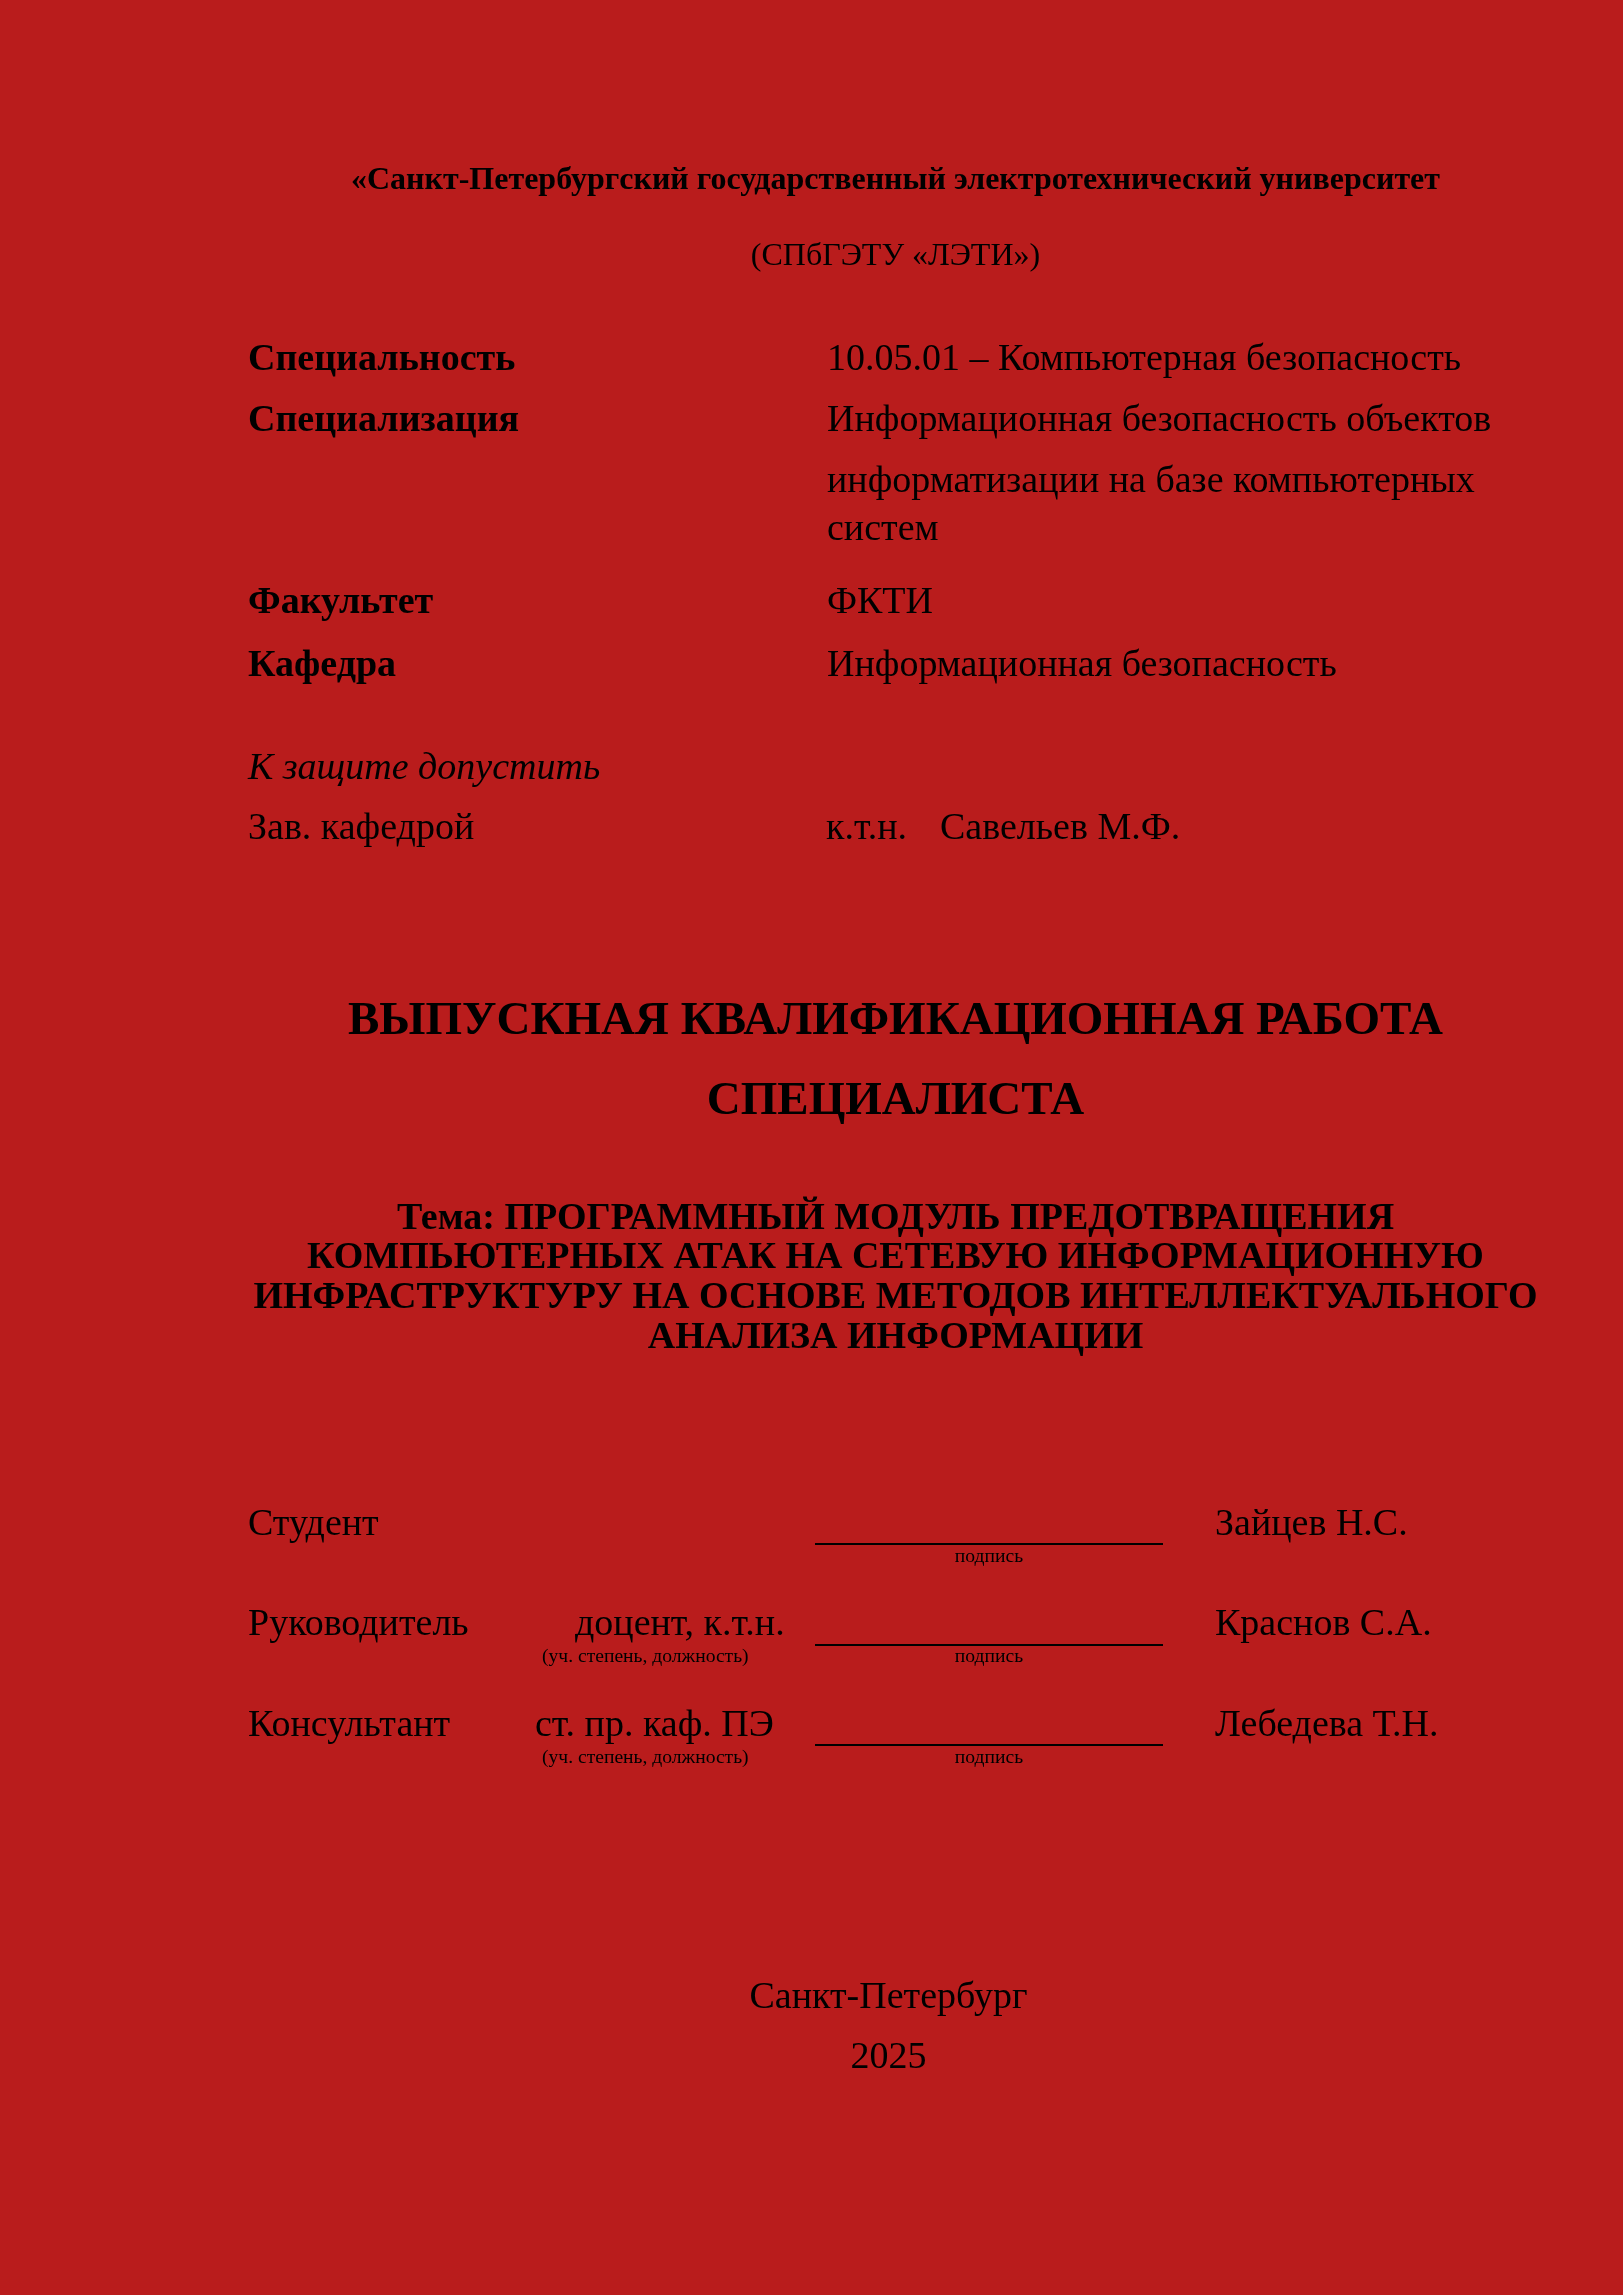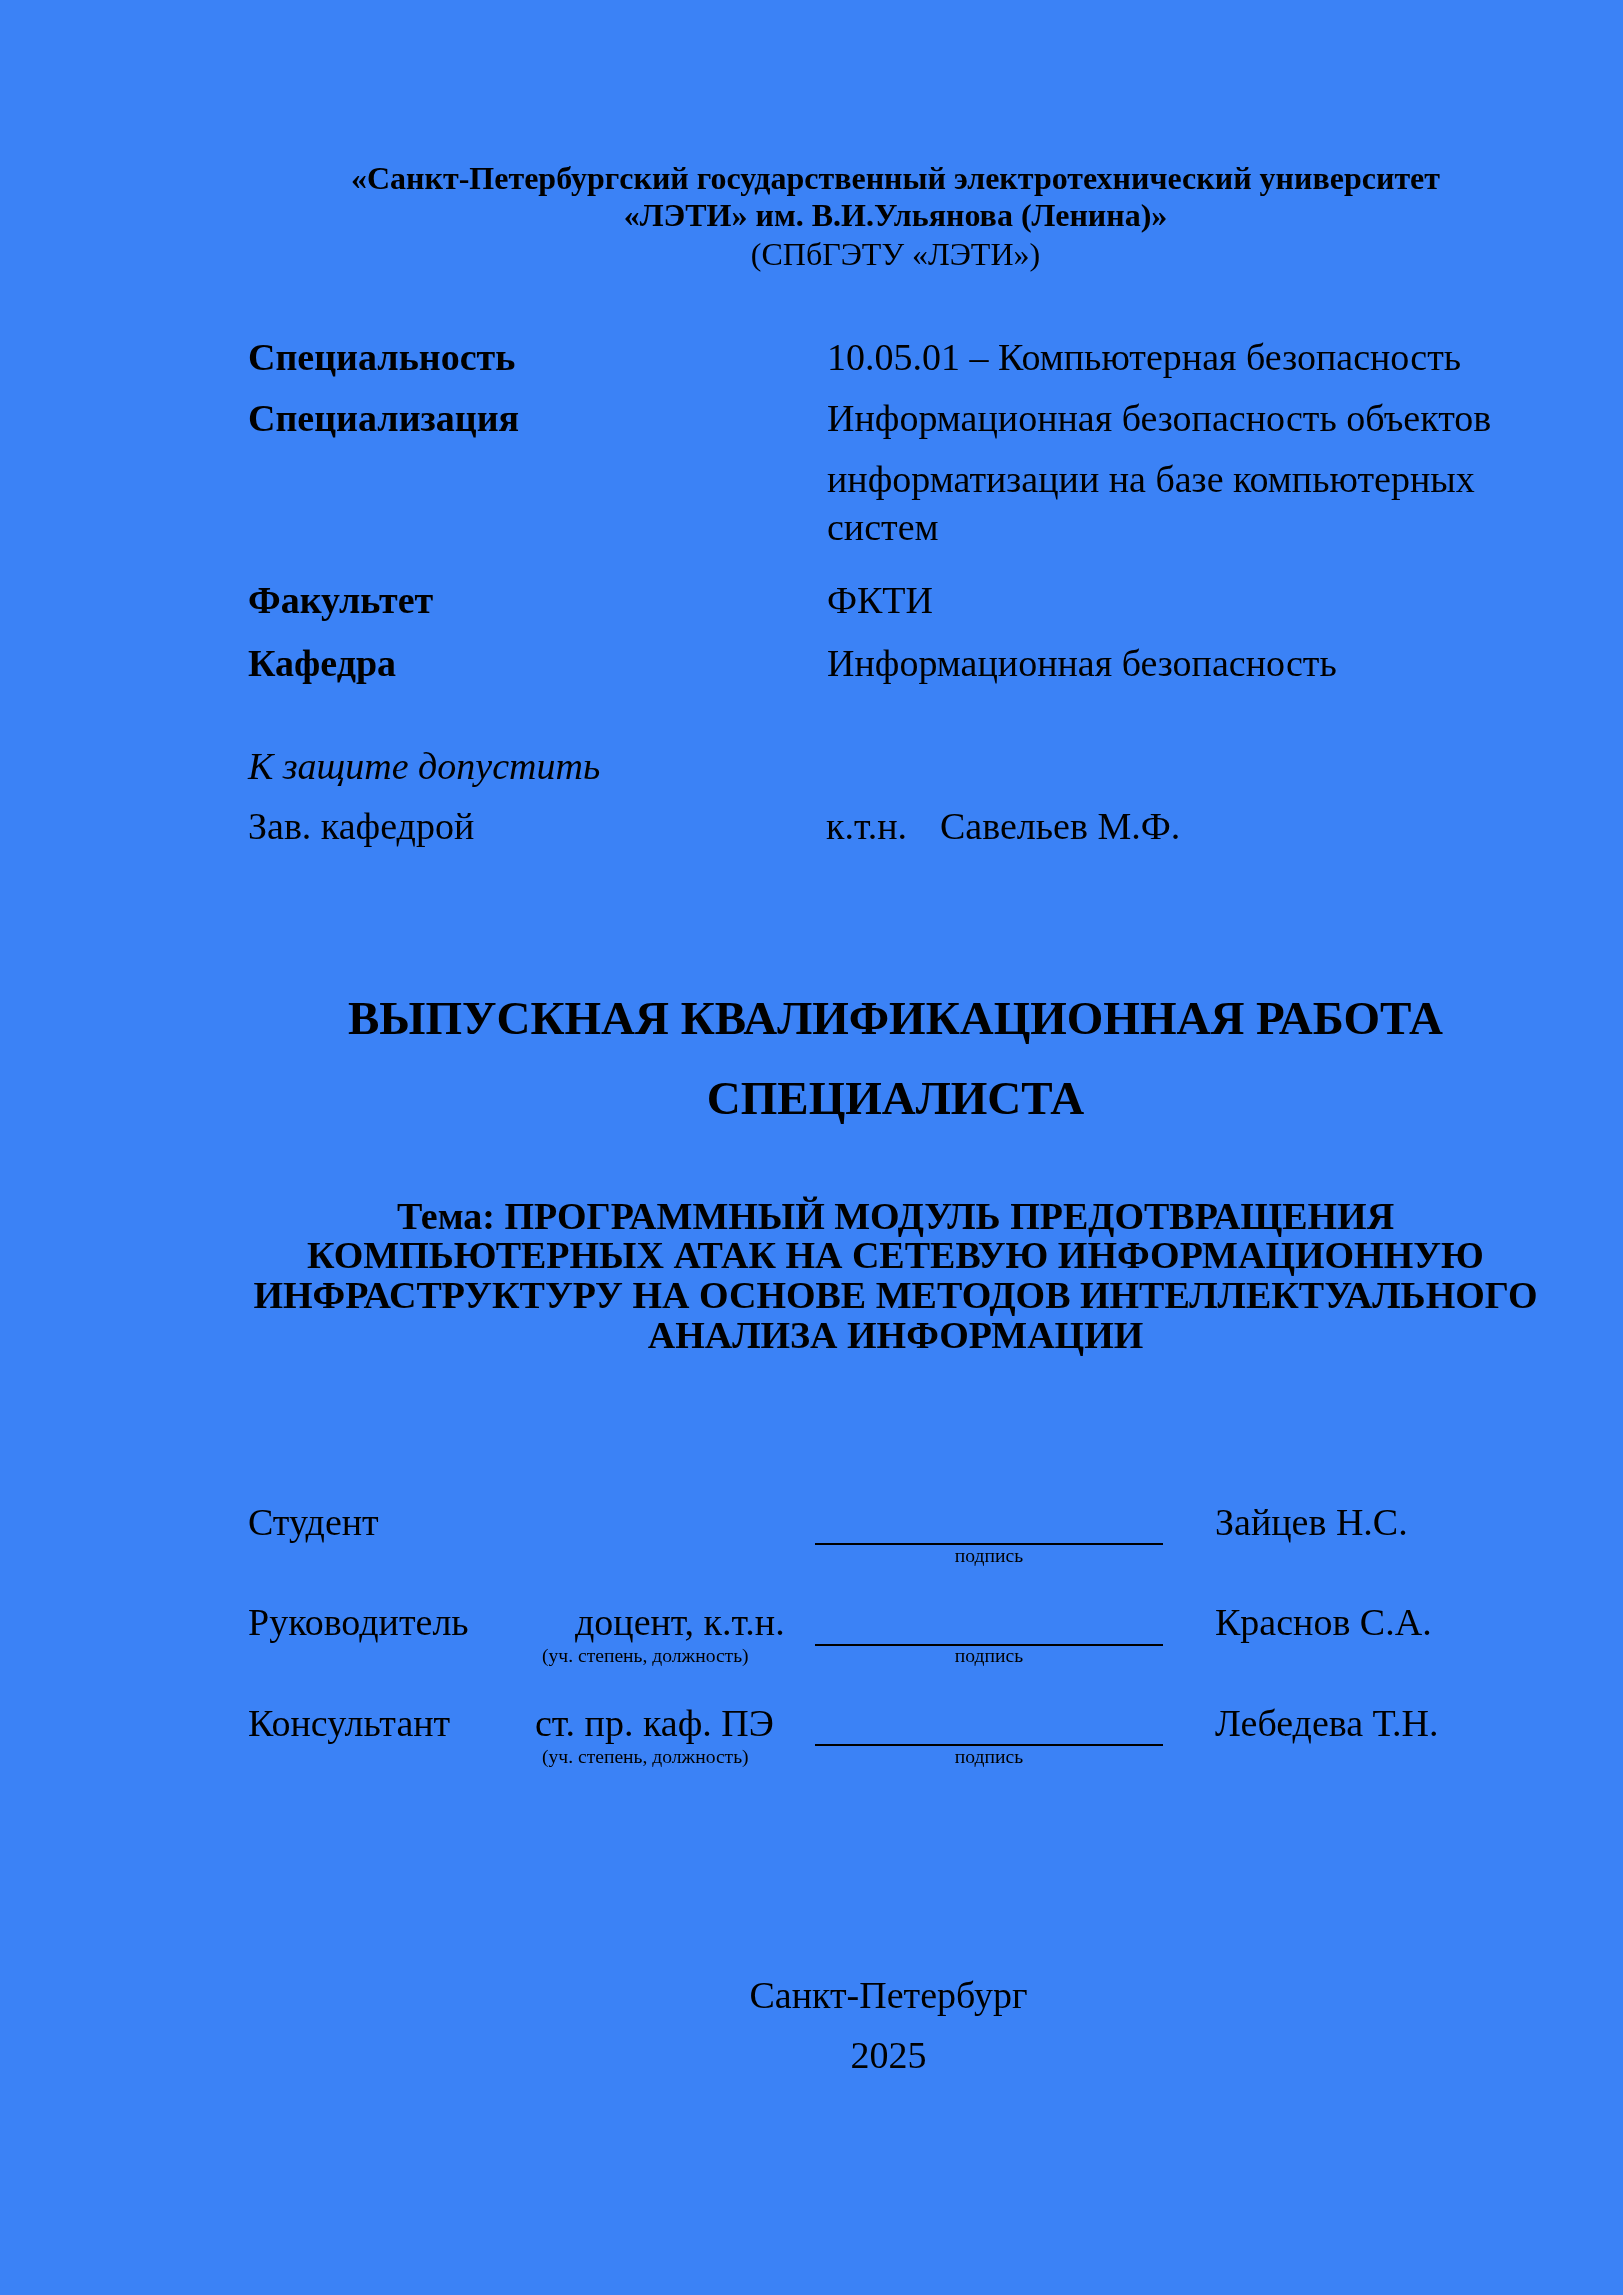--- a/index.html
+++ b/index.html
@@ -1,39 +1,38 @@
 <!DOCTYPE html>
 <html style="font-size:12.6px"><head>
 <meta charset="utf-8">
 <style>
   html, body { margin: 0; padding: 0; background: #ffffff; }
   body { width: 1623px; height: 2295px; position: relative; overflow: hidden;
          font-family: "Liberation Serif", "DejaVu Serif", serif; color: #000000; }
-  .page { position: absolute; left: 0; top: 0; width: 1623px; height: 2295px; background: #3b82f6; }
+  .page { position: absolute; left: 0; top: 0; width: 1623px; height: 2295px; background: #b91c1c; }
   .t { position: absolute; white-space: nowrap; line-height: 1; margin: 0; }
   .center { left: 248px; width: 1295px; text-align: center; }
   .hdr { font-size: 32px; }
   .bold { font-weight: bold; }
   .ital { font-style: italic; }
   .body14 { font-size: 38px; }
   .title { font-size: 47px; font-weight: bold; }
   .topic { font-size: 38px; font-weight: bold; }
   .cap { font-size: 19.6px; }
   .sigline { position: absolute; left: 815px; width: 348px; height: 0; border-top: 2px solid #000000; }
   .podpis { left: 815px; width: 348px; text-align: center; }
   .capcol { left: 542px; }
   .bottom { left: 248px; width: 1281px; text-align: center; }
 </style>
 </head>
 <body>
 
 <div class="page">
 
   <div class="t center hdr bold" style="top:162px;">«Санкт-Петербургский государственный электротехнический университет</div>
-  <div class="t center hdr bold" style="top:199px;">«ЛЭТИ» им. В.И.Ульянова (Ленина)»</div>
   <div class="t center hdr" style="top:238px;">(СПбГЭТУ «ЛЭТИ»)</div>
 
   <div>
     <div class="t body14 bold" style="left:248px; top:338px;">Специальность</div>
     <div class="t body14" style="left:827px; top:338px;">10.05.01 – Компьютерная безопасность</div>
 
     <div class="t body14 bold" style="left:248px; top:399px;">Специализация</div>
     <div class="t body14" style="left:827px; top:399px;">Информационная безопасность объектов</div>
     <div class="t body14" style="left:827px; top:460px;">информатизации на базе компьютерных</div>
     <div class="t body14" style="left:827px; top:508px;font-family:Liberation Serif, serif;">систем</div>

